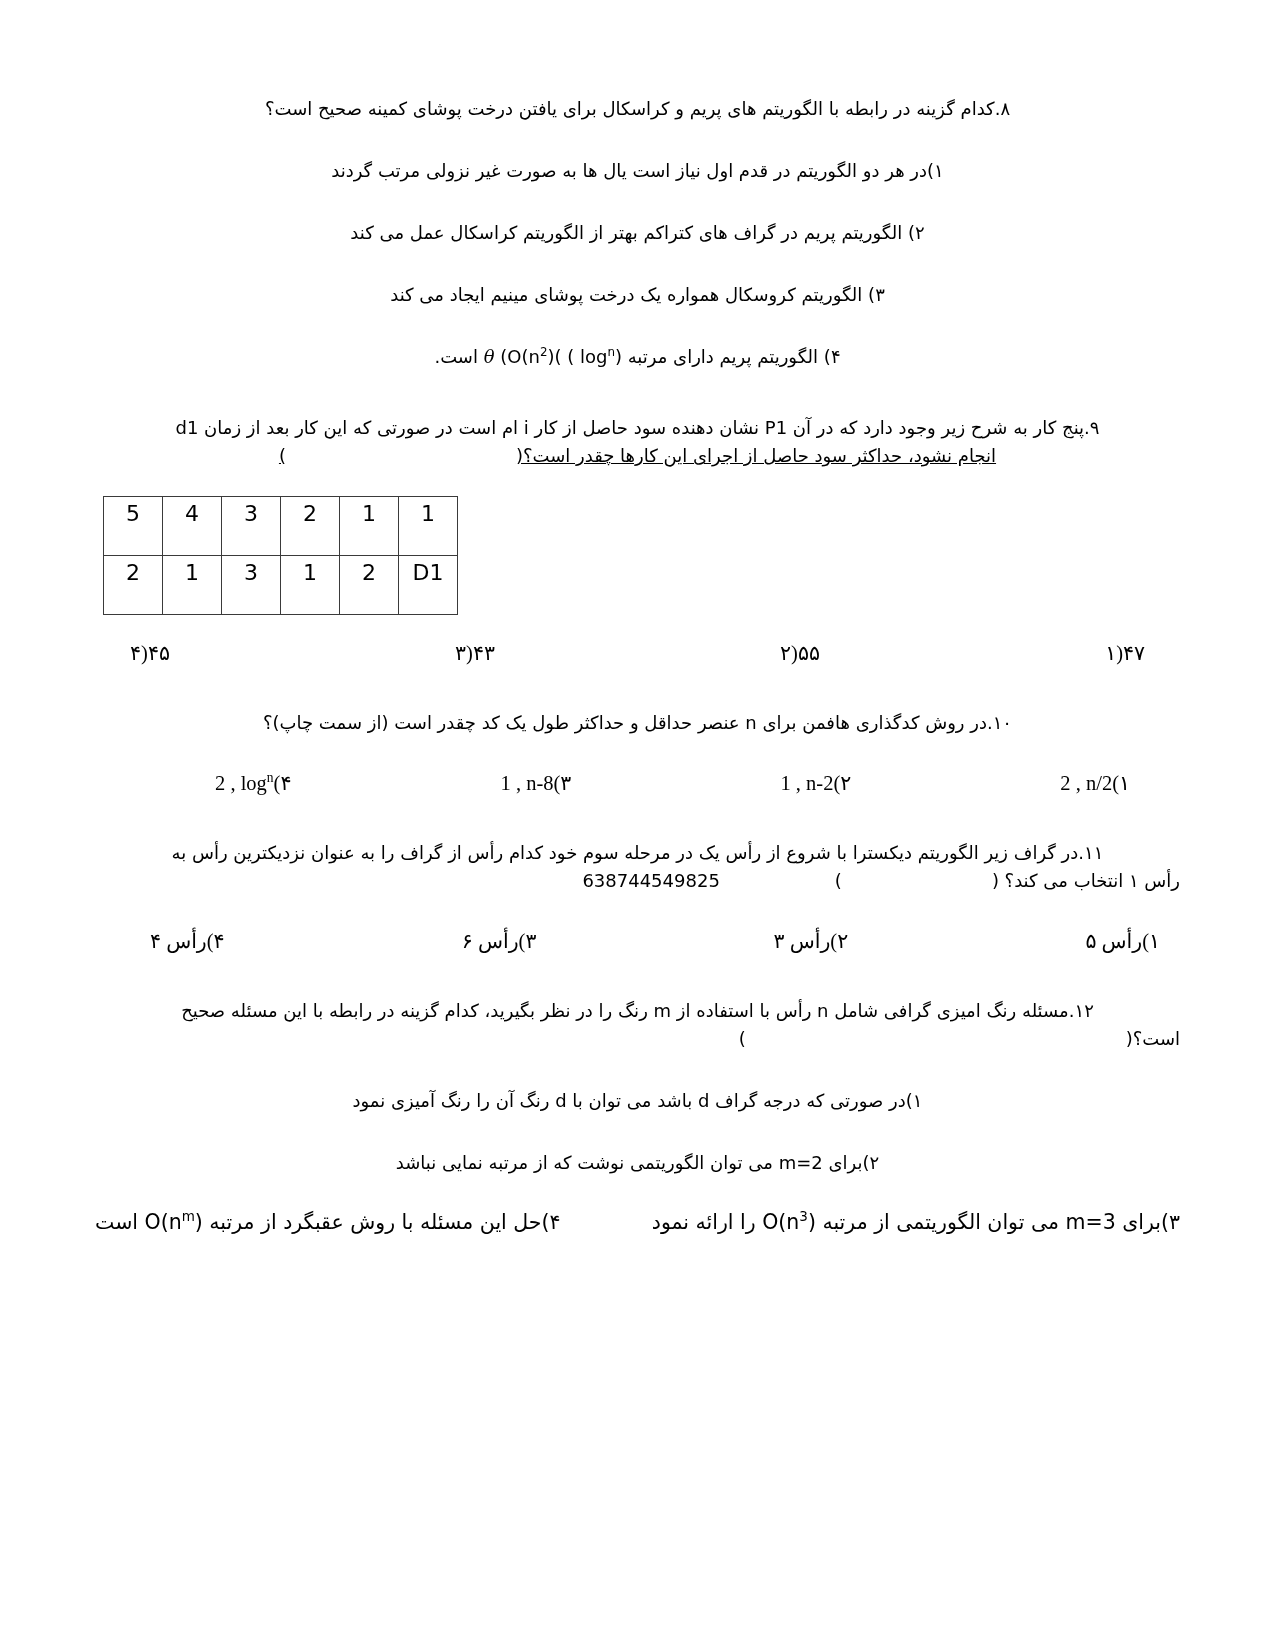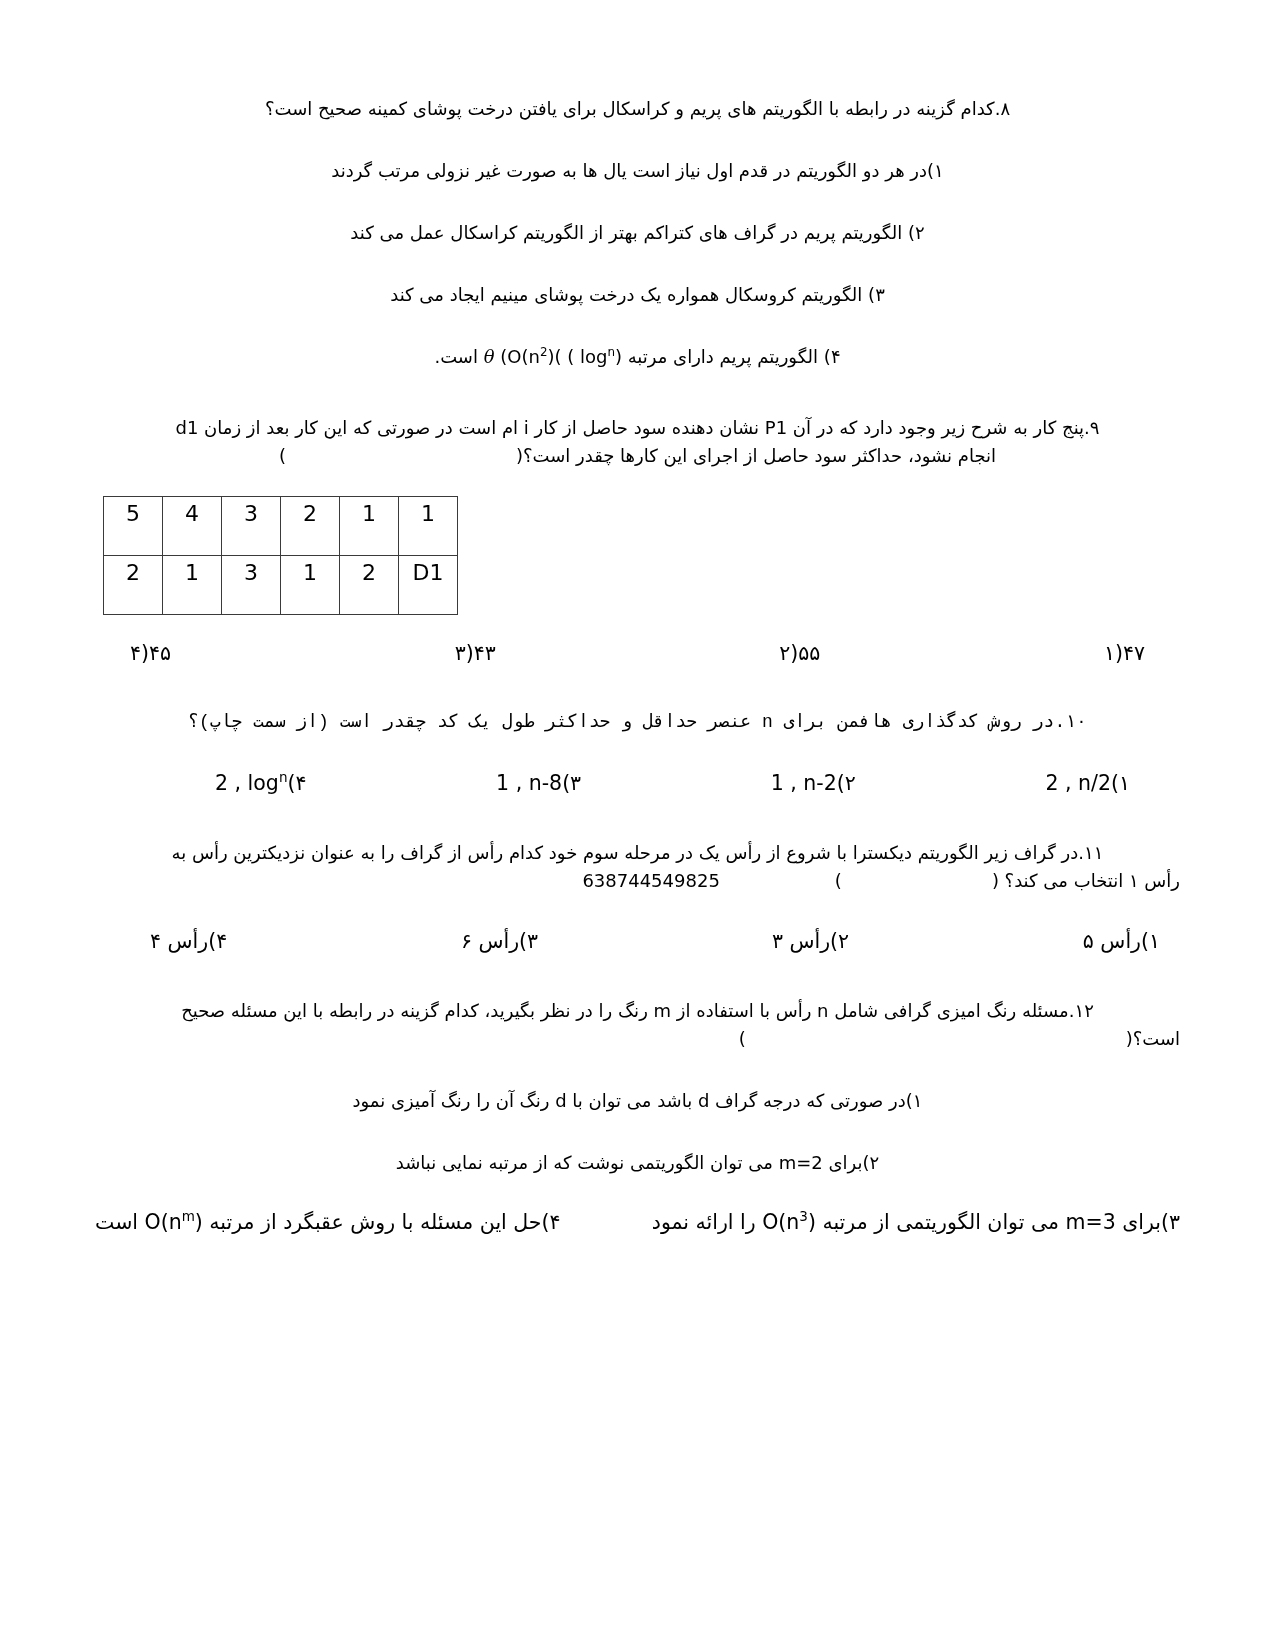--- a/index.html
+++ b/index.html
@@ -48,20 +48,21 @@
   
   .opt-row {
     display: flex;
     direction: rtl;
     justify-content: space-between;
     font-size: 20.5px;
     padding: 0 55px 0 20px;
   }
   .opt-row .cell {
     white-space: nowrap;
+    font-family: Liberation Serif, serif;
   }
 
   
   .ltr {
     direction: ltr;
     unicode-bidi: isolate;
     display: inline-block;
   }
   sup {
     font-size: 0.66em;
@@ -128,21 +129,21 @@
 
       <div class="spacer-md"></div>
 
       <p class="q-stem"><span>۴)</span> <span>الگوریتم پریم دارای مرتبه (</span><span class="ltr mono-math"><span>log</span><sup>n</sup></span> ) <span class="ltr mono-math">(<span>O(n</span><sup>2</sup><span>)</span>(</span> <span class="theta">θ</span> <span>است.</span></p>
     </div>
 
     <div class="spacer-lg"></div>
 
     <div>
       <p class="q-stem"><span>۹.</span><span>پنج کار به شرح زیر وجود دارد که در آن P1 نشان دهنده سود حاصل از کار i ام است در صورتی که این کار بعد از زمان d1</span></p>
-      <p class="q-stem" style="text-align-last:center;"><span>انجام نشود، حداکثر سود حاصل از اجرای این کارها چقدر است؟(</span><span style="display:inline-block;width:230px;"></span><span>)</span></p>
+      <p class="q-stem" style="text-align-last:center;text-decoration:underline;"><span>انجام نشود، حداکثر سود حاصل از اجرای این کارها چقدر است؟(</span><span style="display:inline-block;width:230px;"></span><span>)</span></p>
 
       <div class="spacer-sm"></div>
 
       <div class="row-with-table">
         <div class="job-table-wrap">
           <table class="job-table">
             <tbody>
               <tr>
                 <td>5</td>
                 <td>4</td>
@@ -170,21 +171,21 @@
         <span class="cell">۴۷(۱</span>
         <span class="cell">۵۵(۲</span>
         <span class="cell">۴۳(۳</span>
         <span class="cell">۴۵(۴</span>
       </div>
     </div>
 
     <div class="spacer-lg"></div>
 
     <div>
-      <p class="q-stem" style="text-align-last:center;font-family:Liberation Mono, monospace;"><span>۱۰.</span><span>در روش کدگذاری هافمن برای n عنصر حداقل و حداکثر طول یک کد چقدر است (از سمت چاپ)؟</span></p>
+      <p class="q-stem" style="text-align-last:center;"><span>۱۰.</span><span>در روش کدگذاری هافمن برای n عنصر حداقل و حداکثر طول یک کد چقدر است (از سمت چاپ)؟</span></p>
 
       <div class="spacer-md"></div>
 
       <div class="opt-row" style="padding:0 50px 0 120px;">
         <span class="cell ltr"><span>2 , n/2</span><span>(۱</span></span>
         <span class="cell ltr"><span>1 , n-2</span><span>(۲</span></span>
         <span class="cell ltr"><span>1 , n-8</span><span>(۳</span></span>
         <span class="cell ltr"><span>2 , log</span><sup>n</sup><span>(۴</span></span>
       </div>
     </div>

